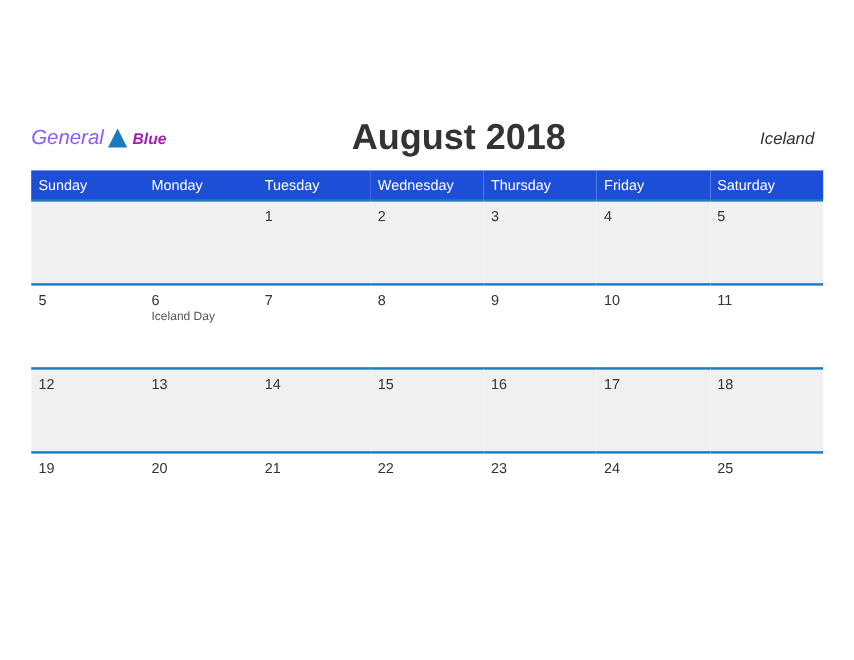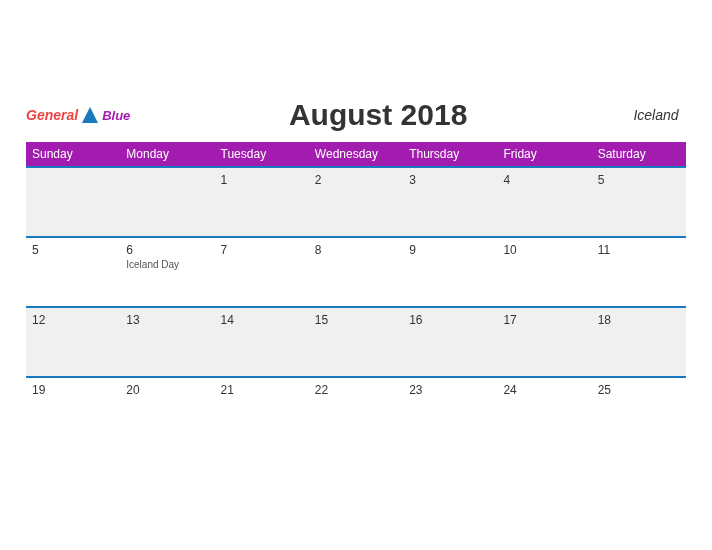--- a/index.html
+++ b/index.html
@@ -23,24 +23,23 @@
       justify-content: space-between;
       margin-bottom: 10px;
     }
     .logo {
       display: flex;
       align-items: center;
       font-size: 13px;
       color: #333;
     }
     .logo-text-general {
-      font-size: 14px;
-      color: #ef4444;
+      font-size: 17px;
+      color: #8b5cf6;
       font-style: italic;
-      font-weight: bold;
     }
     .logo-text-blue {
       font-size: 13px;
       color: #a21caf;
       font-weight: bold;
       font-style: italic;
     }
     .logo-icon {
       width: 20px;
       height: 20px;
@@ -58,21 +57,21 @@
       color: #333;
       font-style: italic;
       min-width: 60px;
       text-align: center;
     }
     .calendar-table {
       width: 100%;
       border-collapse: collapse;
     }
     .calendar-table thead tr th {
-      background-color: #a21caf;
+      background-color: #1d4ed8;
       color: #fff;
       font-size: 12px;
       font-weight: normal;
       padding: 5px 6px;
       text-align: left;
       border: none;
     }
     .calendar-table tbody tr {
       height: 70px;
     }

